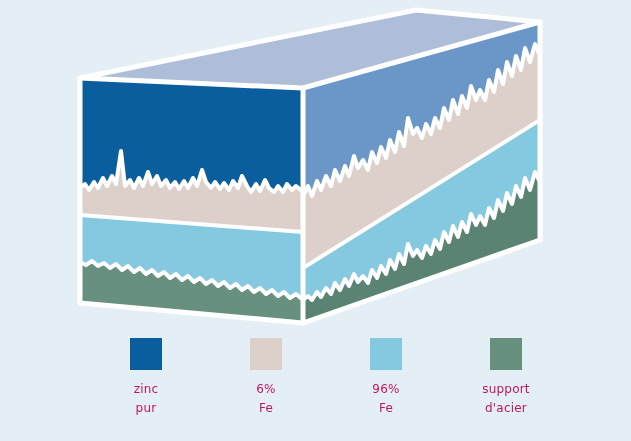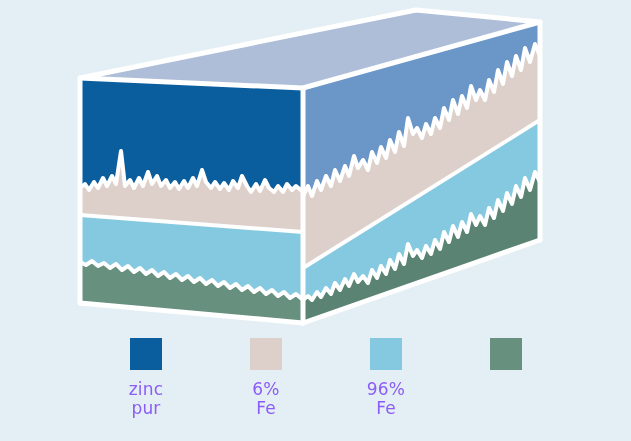--- a/index.html
+++ b/index.html
@@ -46,23 +46,23 @@
     flex-direction: column;
     align-items: center;
   }
   .swatch {
     width: 32px;
     height: 32px;
     margin-bottom: 10px;
   }
   .legend-label {
     font-family: "DejaVu Sans", sans-serif;
-    font-size: 17px;
+    font-size: 12px;
     line-height: 19px;
-    color: #8b5cf6;
+    color: #be185d;
     text-align: center;
     white-space: pre-line;
     letter-spacing: 0.2px;
   }
 </style>
 </head>
 <body>
 
 <div id="stage">
 
@@ -185,16 +185,18 @@
       <div class="legend-label">6%
 Fe</div>
     </div>
     <div class="legend-item">
       <div class="swatch" style="background:#84c9e0"></div>
       <div class="legend-label">96%
 Fe</div>
     </div>
     <div class="legend-item">
       <div class="swatch" style="background:#67907f"></div>
+      <div class="legend-label">support
+d'acier</div>
     </div>
   </div>
 
 </div>
 
 </body></html>

